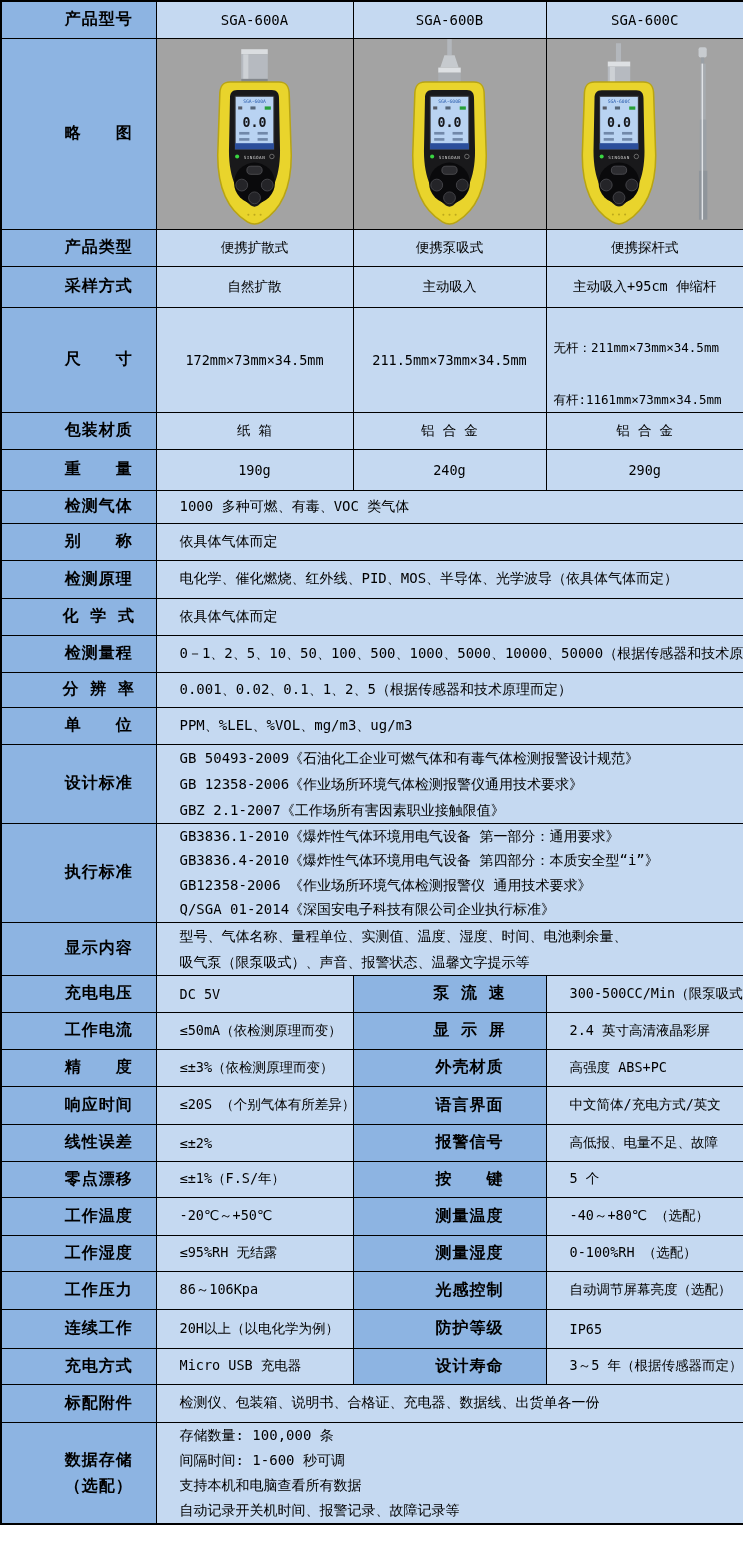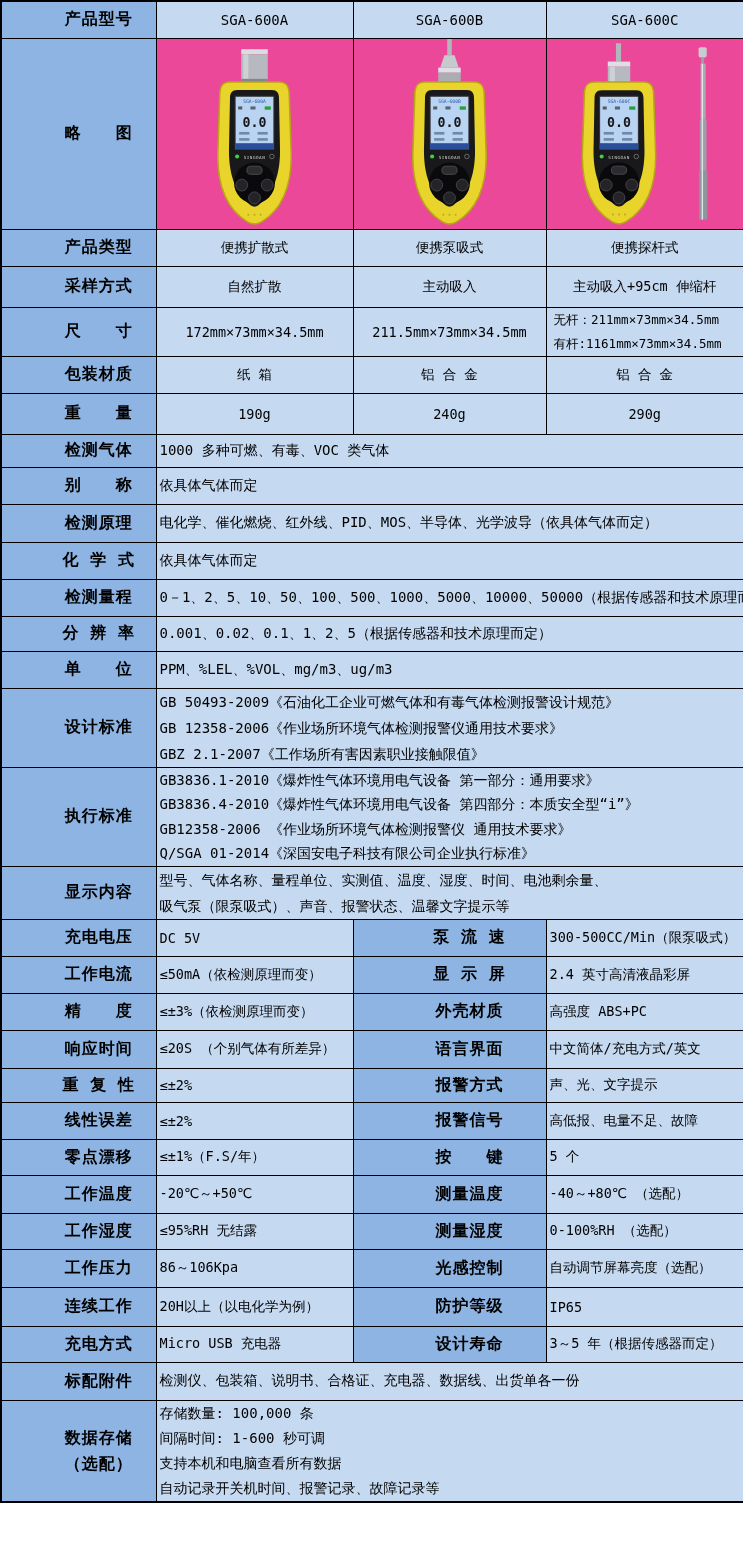--- a/index.html
+++ b/index.html
@@ -10,28 +10,28 @@
     width:743px;
     border:2px solid #000;
     font-family:"DejaVu Sans Mono","DejaVu Sans","Liberation Sans",sans-serif;
     color:#000;
   }
   td{border:1px solid #000;padding:0;overflow:hidden;vertical-align:middle;}
   td.lbl{background:#8DB4E2;text-align:center;font-weight:bold;font-size:16px;letter-spacing:1px;padding-left:40px;}
   td.val{background:#C5D9F1;font-size:13.5px;}
   td.big{font-size:14px;}
   td.c{text-align:center;}
-  td.l{text-align:left;padding-left:3px;padding-right:6px;}
-  td.img{background:#ec4899;text-align:center;vertical-align:middle;}
+  td.l{text-align:left;padding-left:23px;padding-right:6px;}
+  td.img{background:#a3a3a3;text-align:center;vertical-align:middle;}
   .nowrap{white-space:nowrap;}
   .lines div{line-height:25px;white-space:nowrap;}
   .lh26 div{line-height:26px;}
   .lh24 div{line-height:24.5px;}
   .sz{font-size:13px;}
-  .szc div{line-height:24px;font-size:12.5px;white-space:nowrap;}
+  .szc div{line-height:24px;font-size:12.5px;white-space:nowrap;margin-top:28px;}
   .lbl2 div{line-height:26px;}
   svg{display:block;margin:0 auto;}
 </style>
 </head>
 <body>
 
 <div class="wrap">
 <table>
 <colgroup>
         <col style="width:155px">
@@ -269,26 +269,20 @@
   <td class="val l nowrap">≤±3%（依检测原理而变）</td>
   <td class="lbl">外壳材质</td>
   <td class="val l nowrap">高强度 ABS+PC</td>
 </tr>
 <tr style="height:38px">
   <td class="lbl">响应时间</td>
   <td class="val l nowrap">≤20S （个别气体有所差异）</td>
   <td class="lbl">语言界面</td>
   <td class="val l nowrap">中文简体/充电方式/英文</td>
 </tr>
-<tr style="height:34px">
-  <td class="lbl">重 复 性</td>
-  <td class="val l nowrap">≤±2%</td>
-  <td class="lbl">报警方式</td>
-  <td class="val l nowrap">声、光、文字提示</td>
-</tr>
 <tr style="height:37px">
   <td class="lbl">线性误差</td>
   <td class="val l nowrap">≤±2%</td>
   <td class="lbl">报警信号</td>
   <td class="val l nowrap">高低报、电量不足、故障</td>
 </tr>
 <tr style="height:36px">
   <td class="lbl">零点漂移</td>
   <td class="val l nowrap">≤±1%（F.S/年）</td>
   <td class="lbl">按　　键</td>

